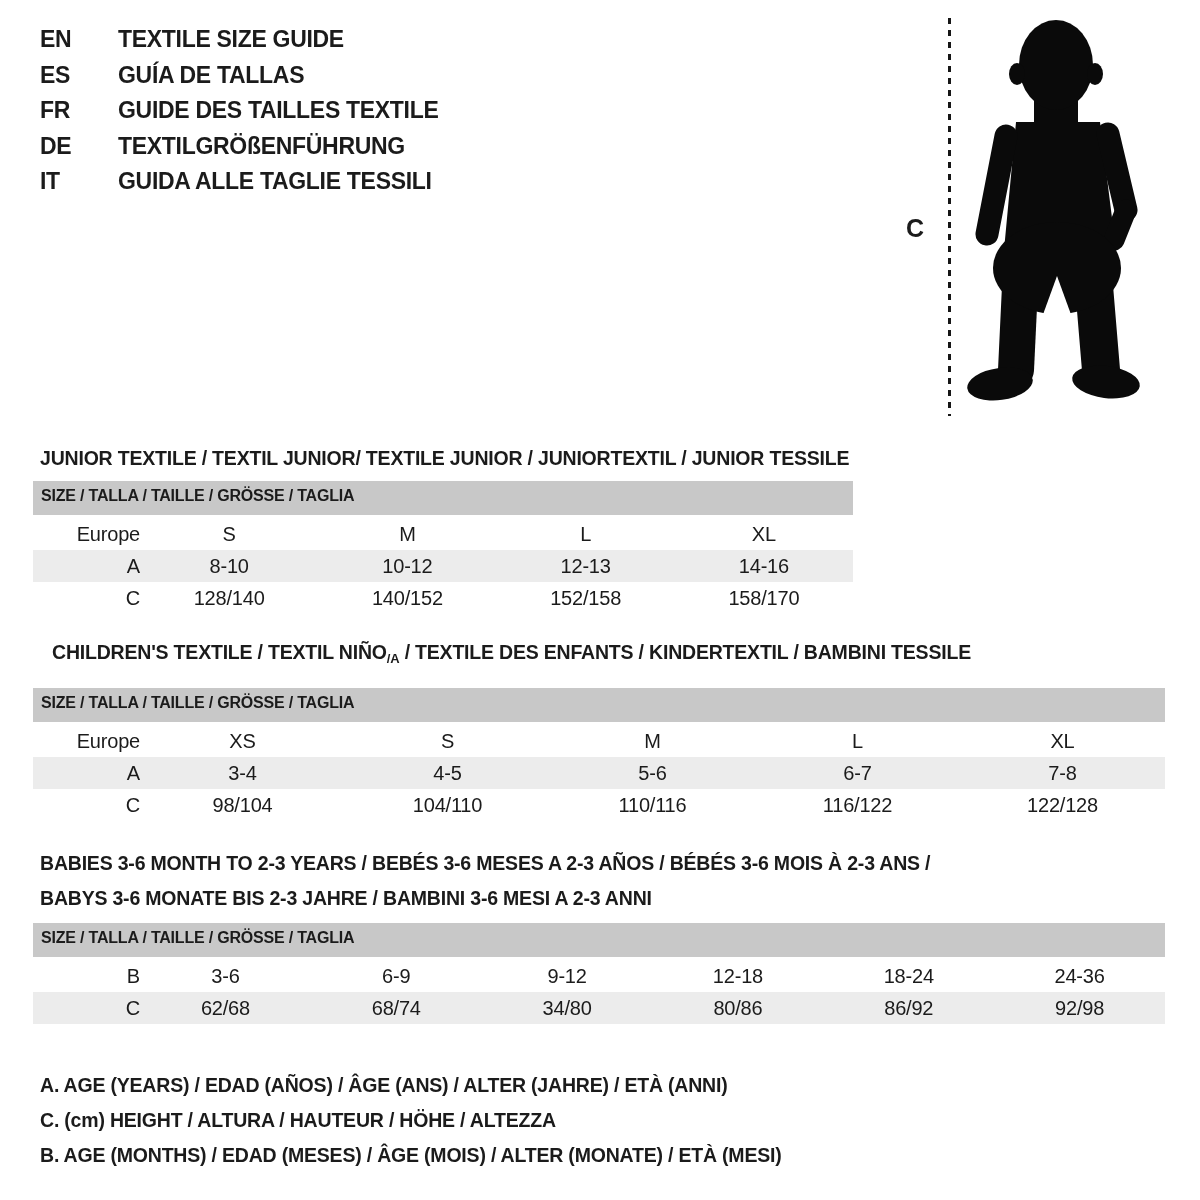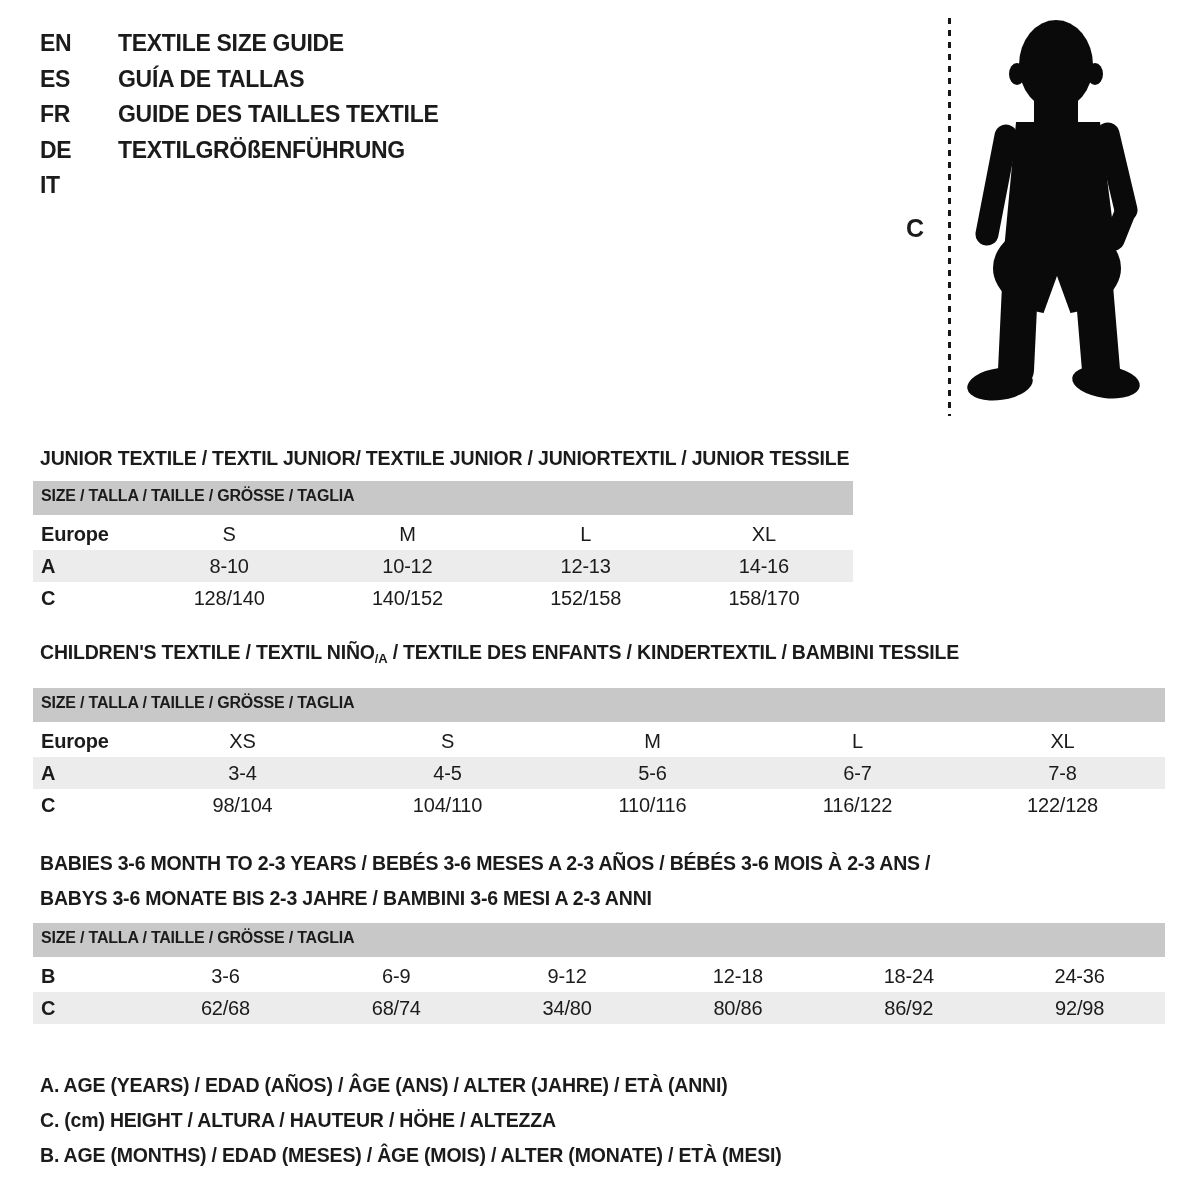--- a/index.html
+++ b/index.html
@@ -13,21 +13,21 @@
     width:1200px;height:1200px;
     background:var(--background,#ffffff);
     overflow:hidden;
   }
 
   
   .lang-header{
     position:absolute;left:40px;top:26px;
     font-weight:bold;font-size:23px;letter-spacing:-0.3px;
   }
-  .lang-row{display:flex;height:35.5px;align-items:center;white-space:nowrap;}
+  .lang-row{display:flex;height:35.5px;white-space:nowrap;}
   .lang-code{width:78px;flex:0 0 78px;}
 
   
   .dotted-line{
     position:absolute;left:948px;top:18px;width:3px;height:398px;
     background:repeating-linear-gradient(to bottom,#161616 0 6px,transparent 6px 12px);
   }
   .measure-label{
     position:absolute;left:906px;top:214px;
     font-size:25px;font-weight:bold;
@@ -36,21 +36,21 @@
     position:absolute;left:960px;top:18px;width:190px;height:400px;
     color:var(--silhouette,#0a0a0a);
   }
 
   
   .section-title{
     position:absolute;left:40px;
     font-size:19.5px;font-weight:bold;letter-spacing:-0.2px;white-space:nowrap;
   }
   .title-junior{top:447px;}
-  .title-children{top:641px;}
+  .title-children{top:641px;margin-left:12px;}
   .title-babies{top:846px;line-height:35px;}
   .title-sub{font-size:13px;vertical-align:-4px;}
 
   
   .size-table{position:absolute;left:33px;}
   .table-junior{top:481px;width:820px;}
   .table-children{top:688px;width:1132px;}
   .table-babies{top:923px;width:1132px;}
 
   .size-bar{
@@ -59,21 +59,21 @@
     font-weight:bold;font-size:16px;letter-spacing:-0.2px;
     padding-left:8px;box-sizing:border-box;
   }
   .t-row{
     display:grid;align-items:center;height:32px;
     font-size:20px;letter-spacing:-0.2px;
   }
   .cols-4{grid-template-columns:107px repeat(4,1fr);}
   .cols-5{grid-template-columns:107px repeat(5,1fr);}
   .cols-6{grid-template-columns:107px repeat(6,1fr);}
-  .t-row .label{padding-left:8px;text-align:left;font-weight:bold;}
+  .t-row .label{padding-left:8px;text-align:right;}
   .t-row .val{text-align:center;}
   .t-row.shaded{background:var(--shaded-row,#ececec);}
 
   
   .legend{
     position:absolute;left:40px;top:1068px;
     font-weight:bold;font-size:19.5px;letter-spacing:-0.2px;
   }
   .legend-line{height:35px;display:flex;align-items:center;white-space:nowrap;}
 </style>
@@ -94,20 +94,21 @@
     <div class="lang-row">
       <span class="lang-code">FR</span>
       <span class="lang-title">GUIDE DES TAILLES TEXTILE</span>
     </div>
     <div class="lang-row">
       <span class="lang-code">DE</span>
       <span class="lang-title">TEXTILGRÖßENFÜHRUNG</span>
     </div>
     <div class="lang-row">
       <span class="lang-code">IT</span>
+      <span class="lang-title">GUIDA ALLE TAGLIE TESSILI</span>
     </div>
   </div>
 
   <div class="dotted-line"></div>
   <div class="measure-label">C</div>
   <svg class="silhouette" viewBox="0 0 190 400" xmlns="http://www.w3.org/2000/svg" aria-hidden="true">
 
     <polygon points="56,104 140,104 156,232 44,232" fill="currentColor"></polygon>
     <rect x="74" y="82" width="44" height="28" fill="currentColor"></rect>
 

